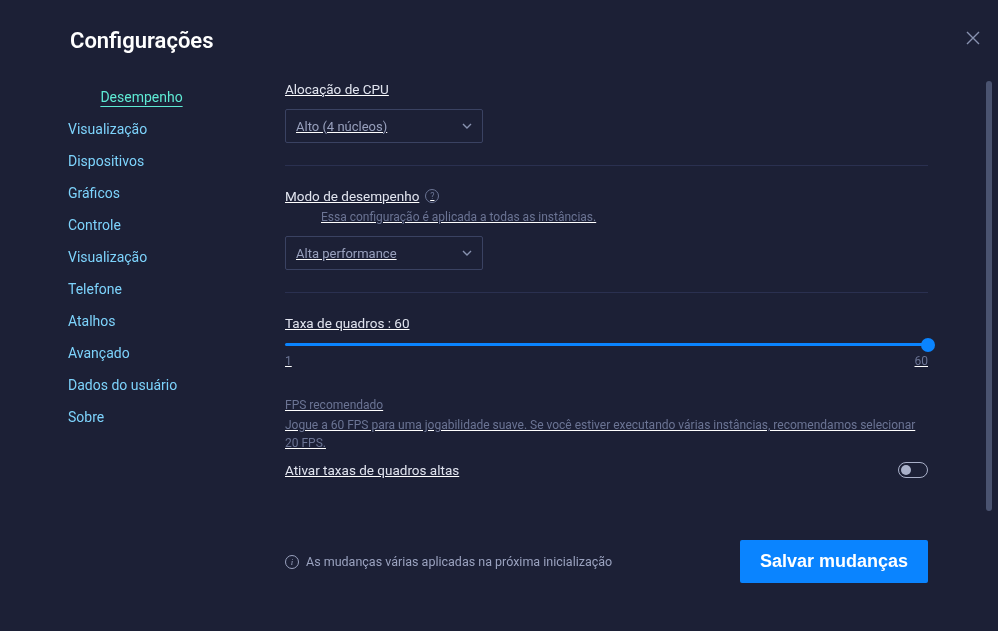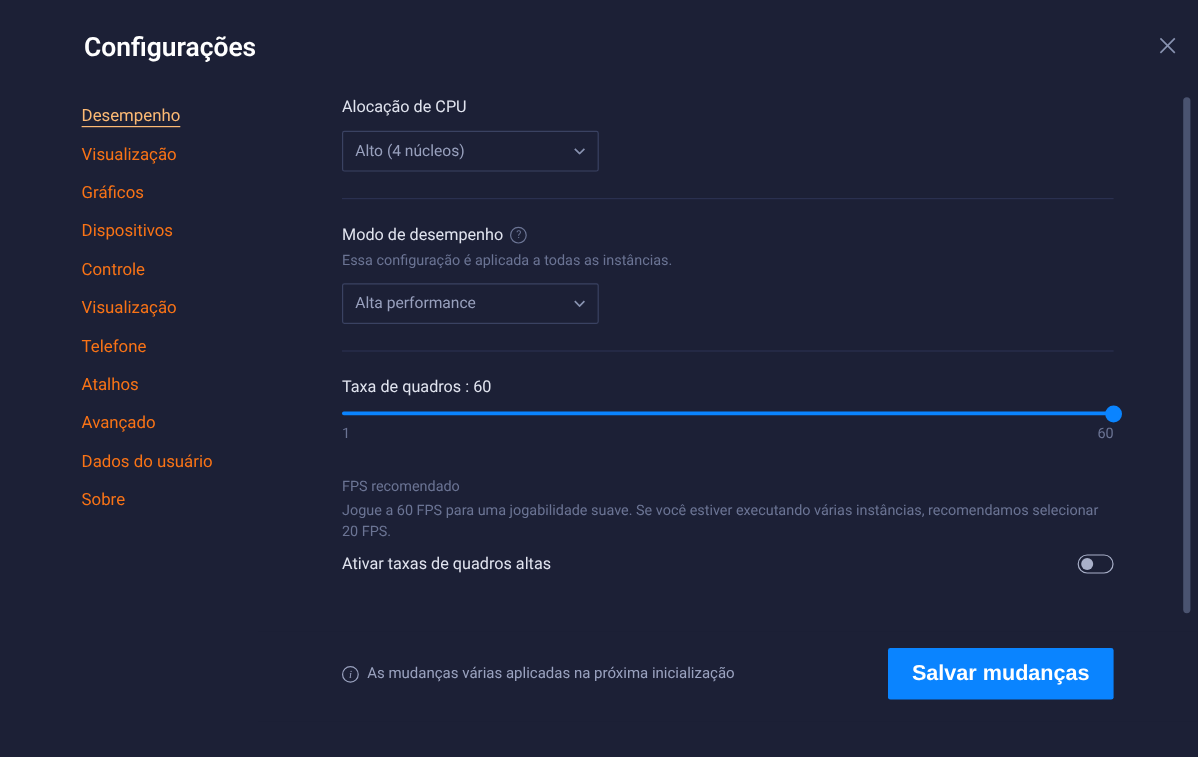--- a/index.html
+++ b/index.html
@@ -34,33 +34,35 @@
     display: flex;
     padding-top: 28px;
   }
   .sidebar {
     width: 215px;
     padding-left: 68px;
     flex-shrink: 0;
   }
   .sidebar-item {
     font-size: 14px;
-    color: #f97316;
+    color: #7dd3fc;
     padding: 8px 0;
     cursor: pointer;
   }
   .sidebar-item.active {
-    color: #fdba74;
+    color: #5eead4;
     text-decoration: underline;
     text-underline-offset: 4px;
+    text-align: center;
   }
   .content-wrap {
     flex: 1;
     position: relative;
     height: 520px;
+    text-decoration: underline;
   }
   .content {
     padding: 0 70px 0 70px;
     height: 475px;
     overflow-y: auto;
     position: relative;
   }
   .scrollbar {
     position: absolute;
     right: 6px;
@@ -82,34 +84,35 @@
     margin-bottom: 12px;
     display: flex;
     align-items: center;
     gap: 6px;
   }
   .section-sub {
     font-size: 12px;
     color: #6b7494;
     margin-top: -6px;
     margin-bottom: 12px;
+    margin-left: 36px;
   }
   .help-icon {
     display: inline-flex;
     width: 14px;
     height: 14px;
     border: 1px solid #6b7494;
     border-radius: 50%;
     align-items: center;
     justify-content: center;
     font-size: 9px;
     color: #6b7494;
   }
   .select {
-    width: 214px;
+    width: 198px;
     height: 34px;
     border: 1px solid #3a4262;
     border-radius: 2px;
     display: flex;
     align-items: center;
     justify-content: space-between;
     padding: 0 10px;
     font-size: 13px;
     color: #98a0bd;
     cursor: pointer;
@@ -226,22 +229,22 @@
 </div>
 
 <div class="header">
   <h1>Configurações</h1>
 </div>
 
 <div class="layout">
   <div class="sidebar">
     <div class="sidebar-item active">Desempenho</div>
     <div class="sidebar-item">Visualização</div>
+    <div class="sidebar-item">Dispositivos</div>
     <div class="sidebar-item">Gráficos</div>
-    <div class="sidebar-item">Dispositivos</div>
     <div class="sidebar-item">Controle</div>
     <div class="sidebar-item">Visualização</div>
     <div class="sidebar-item">Telefone</div>
     <div class="sidebar-item">Atalhos</div>
     <div class="sidebar-item">Avançado</div>
     <div class="sidebar-item">Dados do usuário</div>
     <div class="sidebar-item">Sobre</div>
   </div>
 
   <div class="content-wrap">

